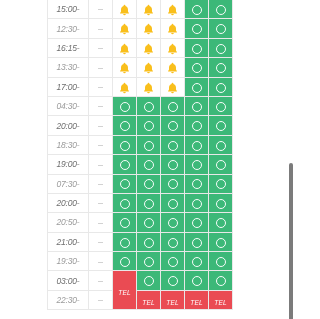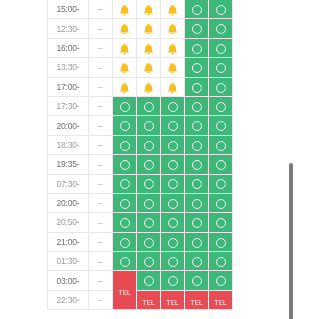--- a/index.html
+++ b/index.html
@@ -9,20 +9,21 @@
   }
   #stage{position:relative;width:300px;height:319px;background:#fff;}
 
   
   #table-wrap{
     position:absolute;left:47px;top:-1px;width:185px;
   }
   table.sched{
     border-collapse:collapse;width:185px;table-layout:fixed;
     background:#0ea5e9;
+    font-style:italic;
   }
   table.sched td{
     height:19.4px;padding:0;margin:0;
     border:1px solid #e8e8e8;
     text-align:center;vertical-align:middle;
     box-sizing:border-box;overflow:hidden;
   }
   
   col.c-time{width:41px;}
   col.c-narrow{width:24px;}
@@ -130,21 +131,21 @@
                 </svg></span></td>
             <td class="few"><span class="bell"><svg width="11" height="12" viewBox="0 0 24 26" aria-hidden="true">
                   <path fill="#f9bf1c" d="M12 1.6a2 2 0 0 1 2 2v.7c3.3.9 5.6 3.9 5.6 7.4v4.6l1.9 3.1a1 1 0 0 1-.85 1.5H3.35a1 1 0 0 1-.85-1.5l1.9-3.1v-4.6c0-3.5 2.3-6.5 5.6-7.4v-.7a2 2 0 0 1 2-2z"></path>
                   <path fill="#f9bf1c" d="M9.2 21.6h5.6a2.8 2.8 0 0 1-5.6 0z"></path>
                 </svg></span></td>
             <td class="ok"><span class="ring"></span></td>
             <td class="ok"><span class="ring"></span></td>
             <td class="dash"></td>
           </tr>
           <tr>
-            <td class="timecell hour">16:00-</td>
+            <td class="timecell hour">16:15-</td>
             <td class="dash"><span class="dashmark"></span></td>
             <td class="few"><span class="bell"><svg width="11" height="12" viewBox="0 0 24 26" aria-hidden="true">
                   <path fill="#f9bf1c" d="M12 1.6a2 2 0 0 1 2 2v.7c3.3.9 5.6 3.9 5.6 7.4v4.6l1.9 3.1a1 1 0 0 1-.85 1.5H3.35a1 1 0 0 1-.85-1.5l1.9-3.1v-4.6c0-3.5 2.3-6.5 5.6-7.4v-.7a2 2 0 0 1 2-2z"></path>
                   <path fill="#f9bf1c" d="M9.2 21.6h5.6a2.8 2.8 0 0 1-5.6 0z"></path>
                 </svg></span></td>
             <td class="few"><span class="bell"><svg width="11" height="12" viewBox="0 0 24 26" aria-hidden="true">
                   <path fill="#f9bf1c" d="M12 1.6a2 2 0 0 1 2 2v.7c3.3.9 5.6 3.9 5.6 7.4v4.6l1.9 3.1a1 1 0 0 1-.85 1.5H3.35a1 1 0 0 1-.85-1.5l1.9-3.1v-4.6c0-3.5 2.3-6.5 5.6-7.4v-.7a2 2 0 0 1 2-2z"></path>
                   <path fill="#f9bf1c" d="M9.2 21.6h5.6a2.8 2.8 0 0 1-5.6 0z"></path>
                 </svg></span></td>
             <td class="few"><span class="bell"><svg width="11" height="12" viewBox="0 0 24 26" aria-hidden="true">
@@ -187,21 +188,21 @@
                 </svg></span></td>
             <td class="few"><span class="bell"><svg width="11" height="12" viewBox="0 0 24 26" aria-hidden="true">
                   <path fill="#f9bf1c" d="M12 1.6a2 2 0 0 1 2 2v.7c3.3.9 5.6 3.9 5.6 7.4v4.6l1.9 3.1a1 1 0 0 1-.85 1.5H3.35a1 1 0 0 1-.85-1.5l1.9-3.1v-4.6c0-3.5 2.3-6.5 5.6-7.4v-.7a2 2 0 0 1 2-2z"></path>
                   <path fill="#f9bf1c" d="M9.2 21.6h5.6a2.8 2.8 0 0 1-5.6 0z"></path>
                 </svg></span></td>
             <td class="ok"><span class="ring"></span></td>
             <td class="ok"><span class="ring"></span></td>
             <td class="dash"></td>
           </tr>
           <tr>
-            <td class="timecell">17:30-</td>
+            <td class="timecell">04:30-</td>
             <td class="dash"><span class="dashmark"></span></td>
             <td class="ok"><span class="ring"></span></td>
             <td class="ok"><span class="ring"></span></td>
             <td class="ok"><span class="ring"></span></td>
             <td class="ok"><span class="ring"></span></td>
             <td class="ok"><span class="ring"></span></td>
             <td class="dash"></td>
           </tr>
           <tr>
             <td class="timecell hour">20:00-</td>
@@ -217,21 +218,21 @@
             <td class="timecell">18:30-</td>
             <td class="dash"><span class="dashmark"></span></td>
             <td class="ok"><span class="ring"></span></td>
             <td class="ok"><span class="ring"></span></td>
             <td class="ok"><span class="ring"></span></td>
             <td class="ok"><span class="ring"></span></td>
             <td class="ok"><span class="ring"></span></td>
             <td class="dash"></td>
           </tr>
           <tr>
-            <td class="timecell hour">19:35-</td>
+            <td class="timecell hour">19:00-</td>
             <td class="dash"><span class="dashmark"></span></td>
             <td class="ok"><span class="ring"></span></td>
             <td class="ok"><span class="ring"></span></td>
             <td class="ok"><span class="ring"></span></td>
             <td class="ok"><span class="ring"></span></td>
             <td class="ok"><span class="ring"></span></td>
             <td class="dash"></td>
           </tr>
           <tr>
             <td class="timecell">07:30-</td>
@@ -267,21 +268,21 @@
             <td class="timecell hour">21:00-</td>
             <td class="dash"><span class="dashmark"></span></td>
             <td class="ok"><span class="ring"></span></td>
             <td class="ok"><span class="ring"></span></td>
             <td class="ok"><span class="ring"></span></td>
             <td class="ok"><span class="ring"></span></td>
             <td class="ok"><span class="ring"></span></td>
             <td class="dash"></td>
           </tr>
           <tr>
-            <td class="timecell">01:30-</td>
+            <td class="timecell">19:30-</td>
             <td class="dash"><span class="dashmark"></span></td>
             <td class="ok"><span class="ring"></span></td>
             <td class="ok"><span class="ring"></span></td>
             <td class="ok"><span class="ring"></span></td>
             <td class="ok"><span class="ring"></span></td>
             <td class="ok"><span class="ring"></span></td>
             <td class="dash"></td>
           </tr>
           <tr>
             <td class="timecell hour">03:00-</td>

